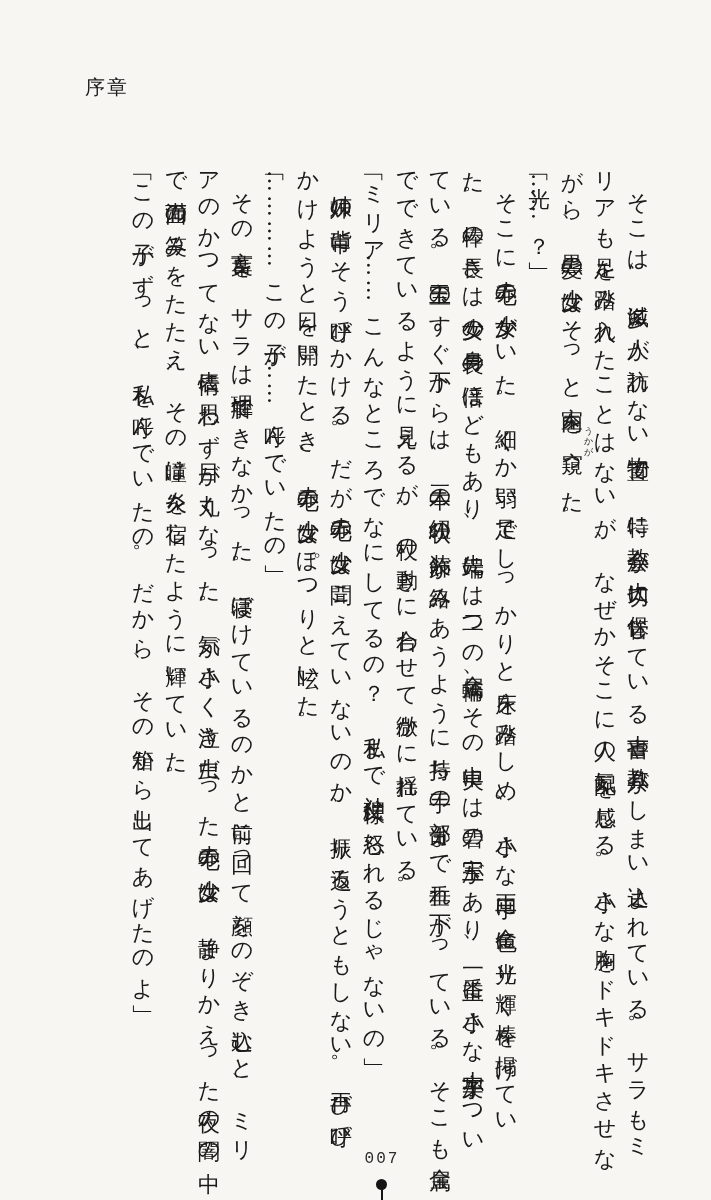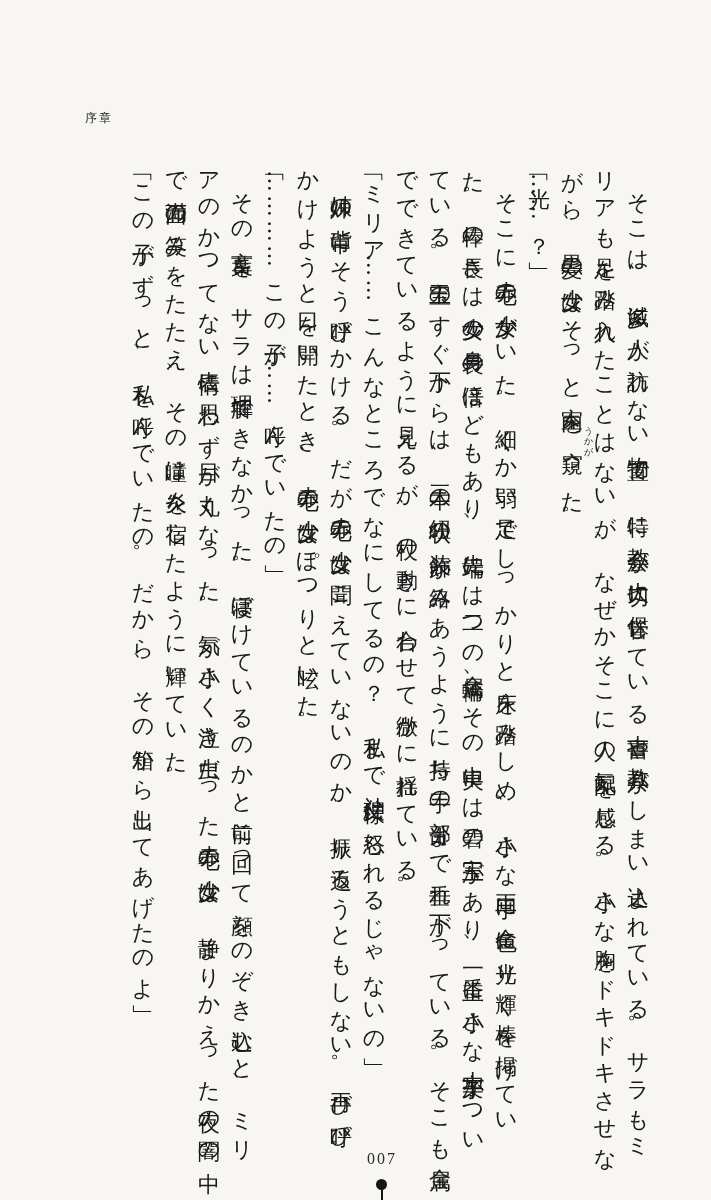--- a/index.html
+++ b/index.html
@@ -15,24 +15,23 @@
     font-family: "DejaVu Serif", serif;
   }
   .page {
     position: absolute;
     inset: 0;
   }
   .chapter {
     position: absolute;
     left: 85px;
     top: 74px;
-    font-size: 12px;
+    font-size: 20px;
     letter-spacing: 2px;
     color: #1c1c1c;
-    margin-top: 36px;
   }
   .text-body {
     position: absolute;
     top: 156px;
     right: 56px;
     width: 602px;
     height: 1006px;
     writing-mode: vertical-rl;
     -webkit-writing-mode: vertical-rl;
     text-orientation: mixed;
@@ -57,21 +56,21 @@
     font-size: 9px;
     letter-spacing: 0;
     color: #2a2a2a;
   }
   .page-number {
     position: absolute;
     left: 340px;
     top: 1150px;
     width: 84px;
     text-align: center;
-    font-family: Liberation Serif, serif;
+    font-family: Liberation Mono, monospace;
     font-size: 16px;
     letter-spacing: 2px;
     color: #2b2b2b;
   }
   .footer-mark {
     position: absolute;
     left: 376px;
     top: 1179px;
     width: 12px;
     height: 21px;

